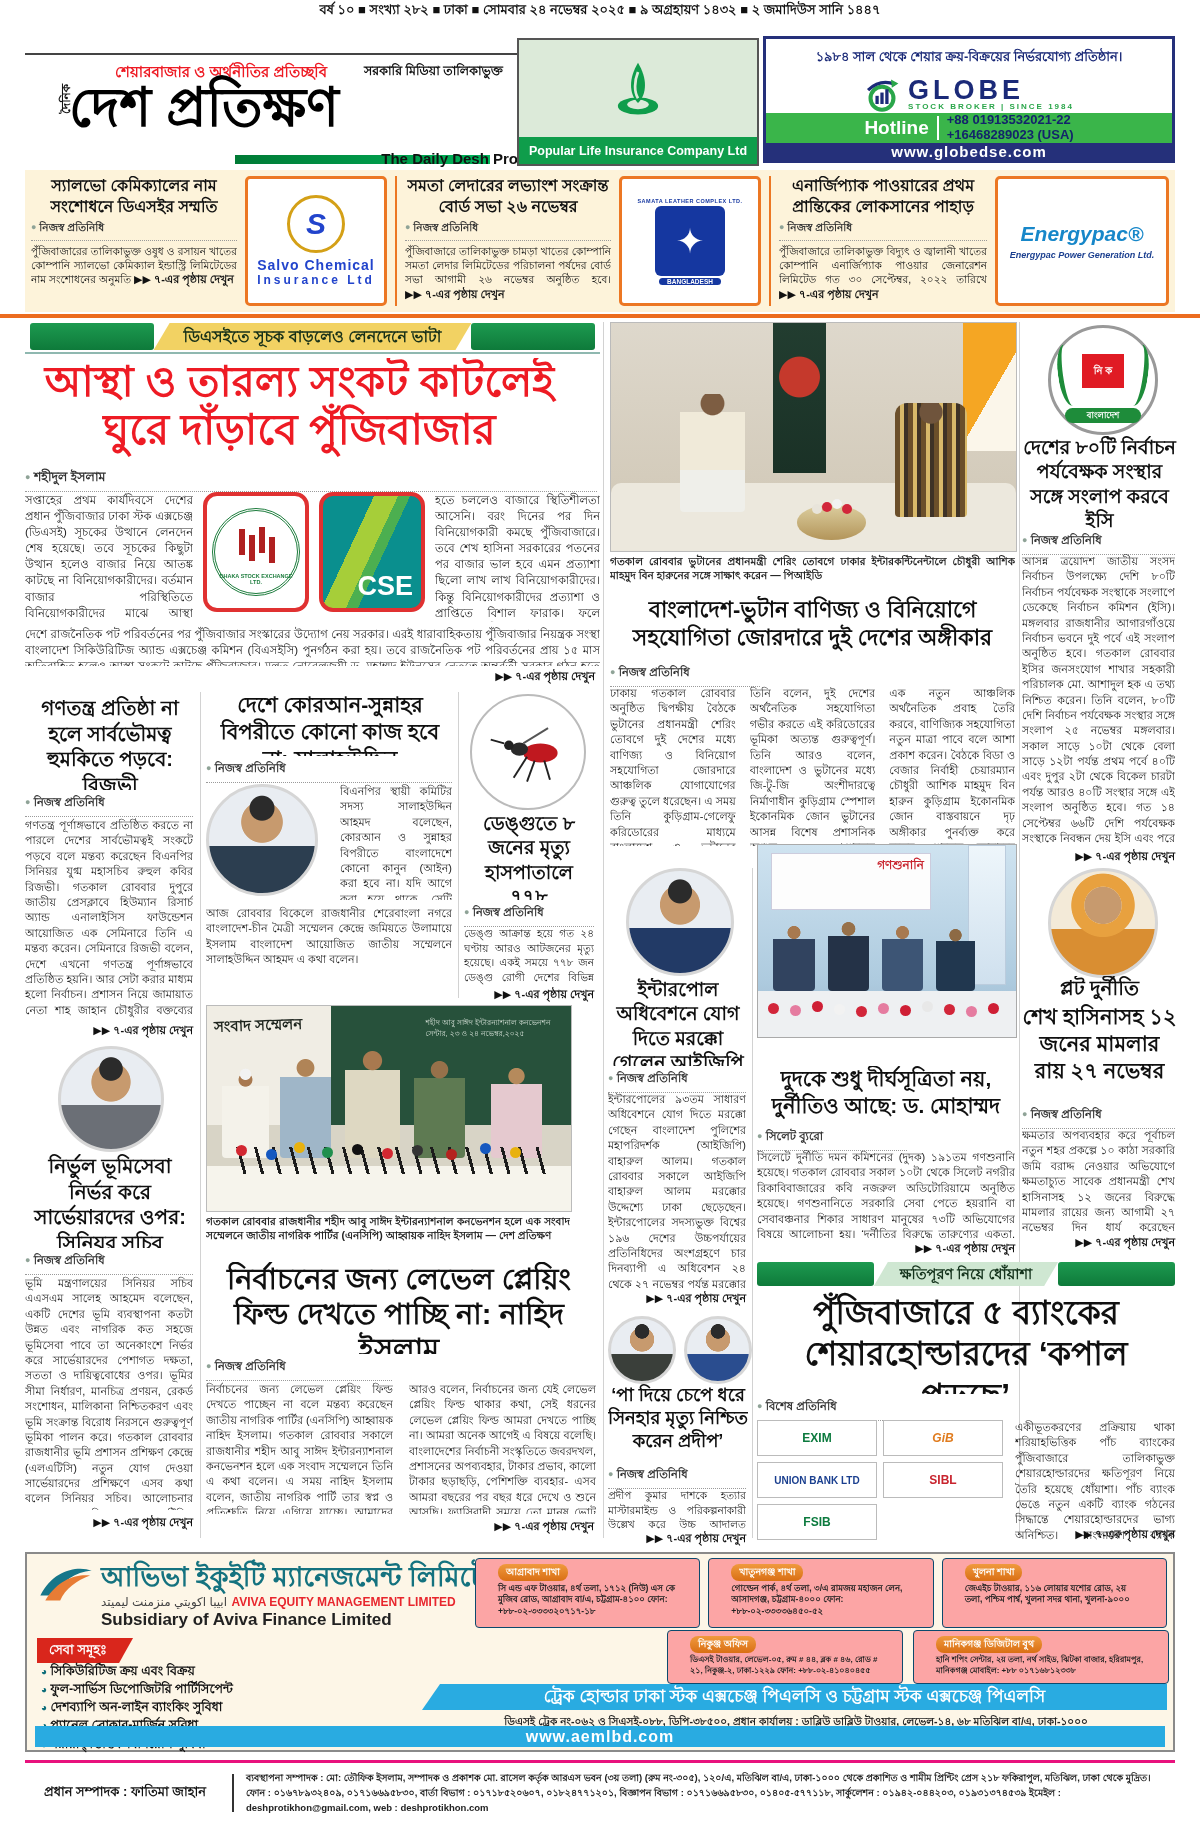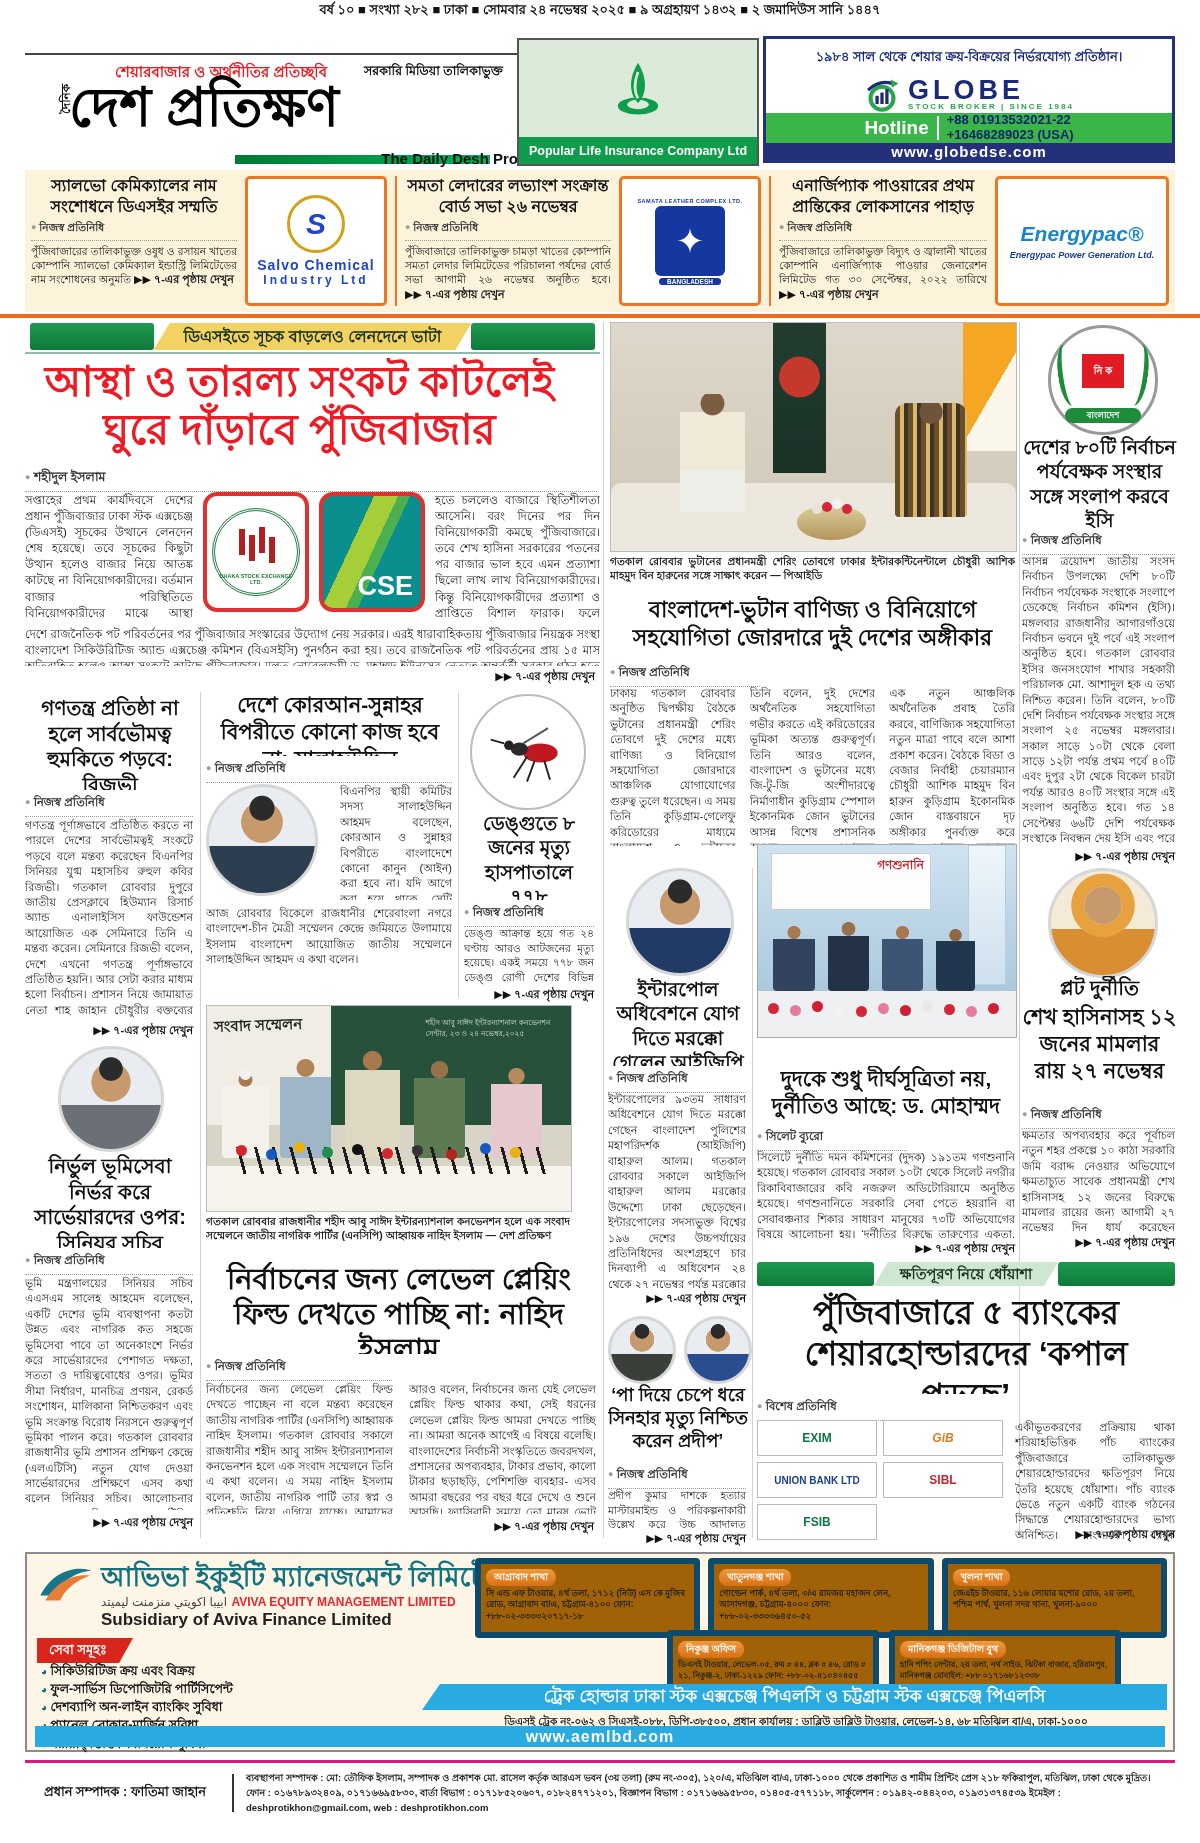--- a/index.html
+++ b/index.html
@@ -24,21 +24,21 @@
   .portrait{border-radius:50%;border:3px solid #d6d6d6;
     background:radial-gradient(circle at 50% 20%,#2b2b2b 0 12%,transparent 13%),
                radial-gradient(circle at 50% 33%,#c79a6e 0 23%,transparent 24%),
                linear-gradient(180deg,#e9edf2 0 56%,var(--suit,#37415a) 56%);}
   .logo-box{background:#fff;border:3px solid #ec7723;border-radius:5px;display:flex;flex-direction:column;
             align-items:center;justify-content:center;overflow:hidden;}
   .brief-h{font-size:16px;font-weight:800;text-align:center;line-height:1.3;overflow:hidden;}
   .brief-bd{font-size:10.5px;line-height:1.35;text-align:justify;overflow:hidden;}
   .bank-cell{border:1px solid #bbb;background:#fff;display:flex;align-items:center;justify-content:center;
              font-weight:800;font-size:12px;overflow:hidden;}
-  .branch{background:#a16207;border:6px solid #0c4a6e;border-radius:4px;padding:2px 5px;overflow:hidden;}
+  .branch{background:#fca5a5;border:1px solid #0c4a6e;border-radius:4px;padding:2px 22px;overflow:hidden;}
   .branch-name{display:inline-block;background:linear-gradient(180deg,#f09a3e,#d96f14);color:#fff;
                font-size:9.5px;font-weight:800;border-radius:8px;padding:1px 8px;margin:1px 0 2px;}
   .branch-addr{font-size:8.6px;font-weight:700;line-height:1.32;color:#222;}
   .blue-band{background:#29abe1;color:#fff;font-weight:800;display:flex;align-items:center;justify-content:center;overflow:hidden;}
   .svc{font-size:12.5px;font-weight:700;line-height:1.45;color:#111;white-space:nowrap;overflow:hidden;}
   .svc .b{color:#0e6e7a;font-size:10px;}
   .fig{position:absolute;border-radius:12px 12px 4px 4px;}
 </style>
 </head>
 <body>
@@ -103,21 +103,21 @@
       <div class="dot"></div>
       <div class="brief-bd" style="height:56px;margin-top:3px;">
         <span>পুঁজিবাজারের তালিকাভুক্ত ওষুধ ও রসায়ন খাতের কোম্পানি স্যালভো কেমিক্যাল ইন্ডাস্ট্রি লিমিটেডের নাম সংশোধনের অনুমতি</span> <span class="jp">▶▶ ৭-এর পৃষ্ঠায় দেখুন</span>
       </div>
     </div>
     <div class="logo-box" style="width:136px;">
       <div style="width:52px;height:52px;border:3px solid #d4a017;border-radius:50%;display:flex;align-items:center;justify-content:center;">
         <span style="color:#2244cc;font-size:30px;font-weight:900;font-style:italic;">S</span>
       </div>
       <div style="color:#2244cc;font-size:14px;font-weight:800;letter-spacing:1px;margin-top:4px;">Salvo Chemical</div>
-      <div style="color:#2244cc;font-size:12px;font-weight:800;letter-spacing:3px;">Industry Ltd</div>
+      <div style="color:#2244cc;font-size:12px;font-weight:800;letter-spacing:3px;">Insurance Ltd</div>
     </div>
     <div style="border-left:2px solid #ec7723;"></div>
     <div style="width:206px;">
       <div class="brief-h" style="height:44px;">সমতা লেদারের লভ্যাংশ সংক্রান্ত বোর্ড সভা ২৬ নভেম্বর</div>
       <div class="bl" style="font-size:10.5px;"><span class="blt">●</span> <span>নিজস্ব প্রতিনিধি</span></div>
       <div class="dot"></div>
       <div class="brief-bd" style="height:56px;margin-top:3px;">
         <span>পুঁজিবাজারে তালিকাভুক্ত চামড়া খাতের কোম্পানি সমতা লেদার লিমিটেডের পরিচালনা পর্ষদের বোর্ড সভা আগামী ২৬ নভেম্বর অনুষ্ঠিত হবে।</span> <span class="jp">▶▶ ৭-এর পৃষ্ঠায় দেখুন</span>
       </div>
     </div>

